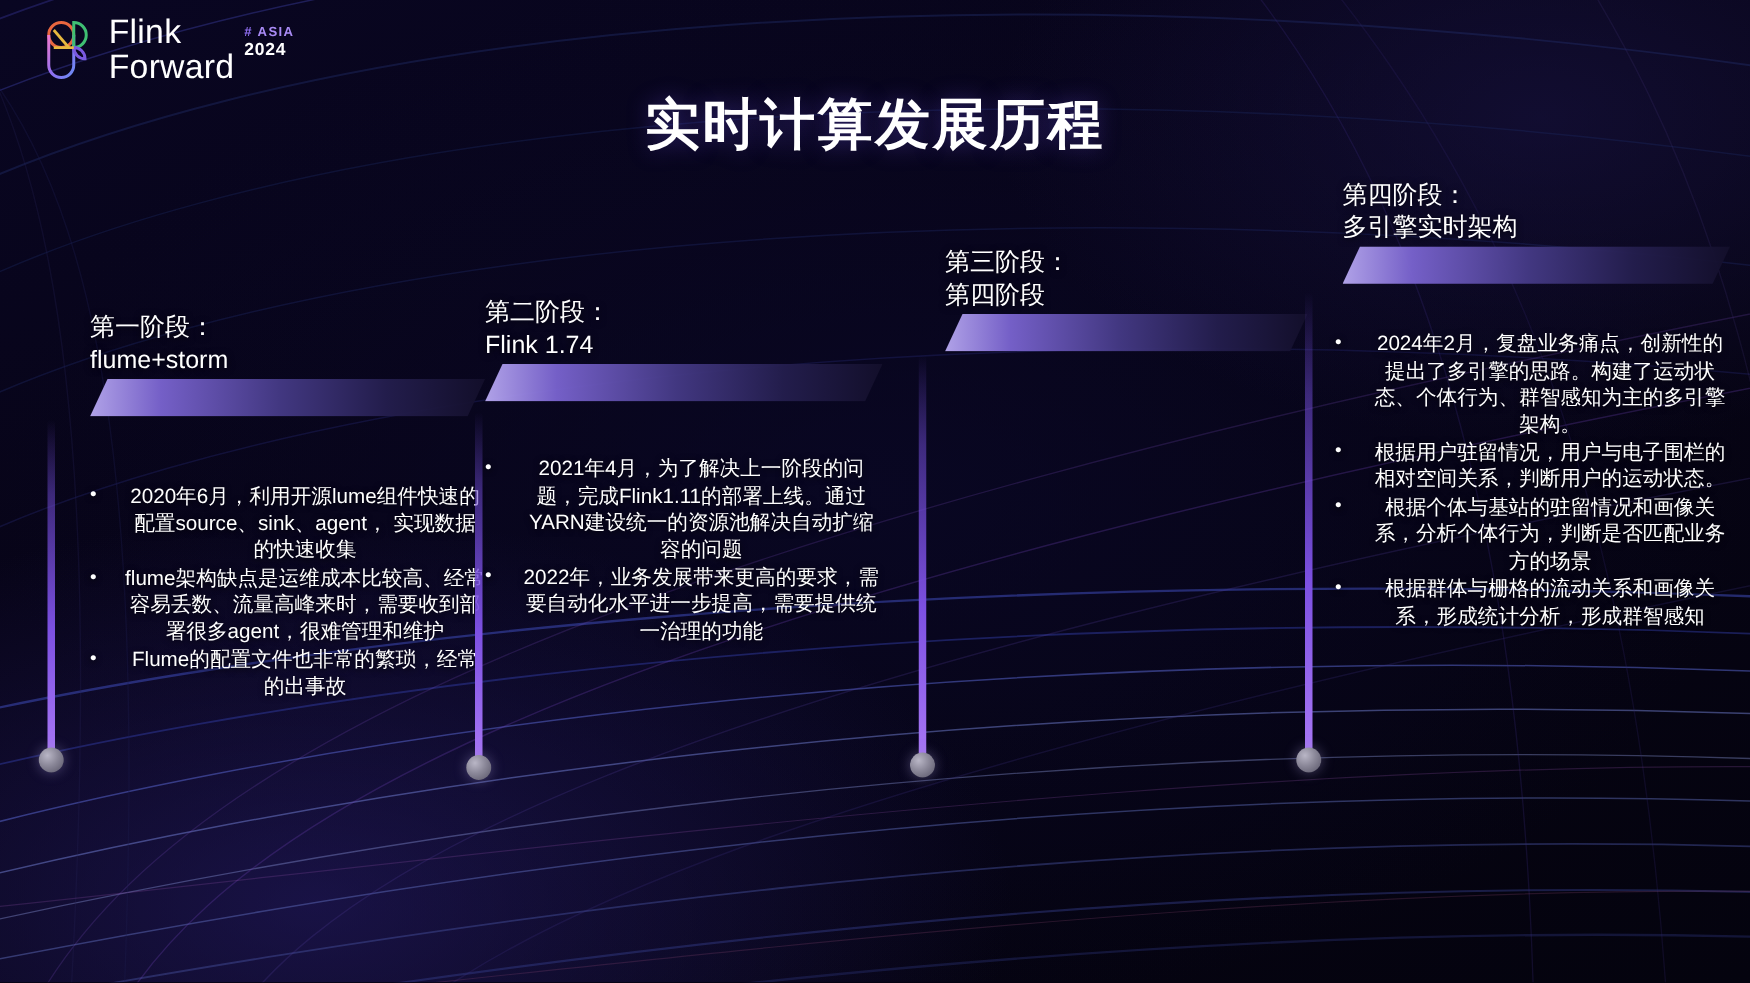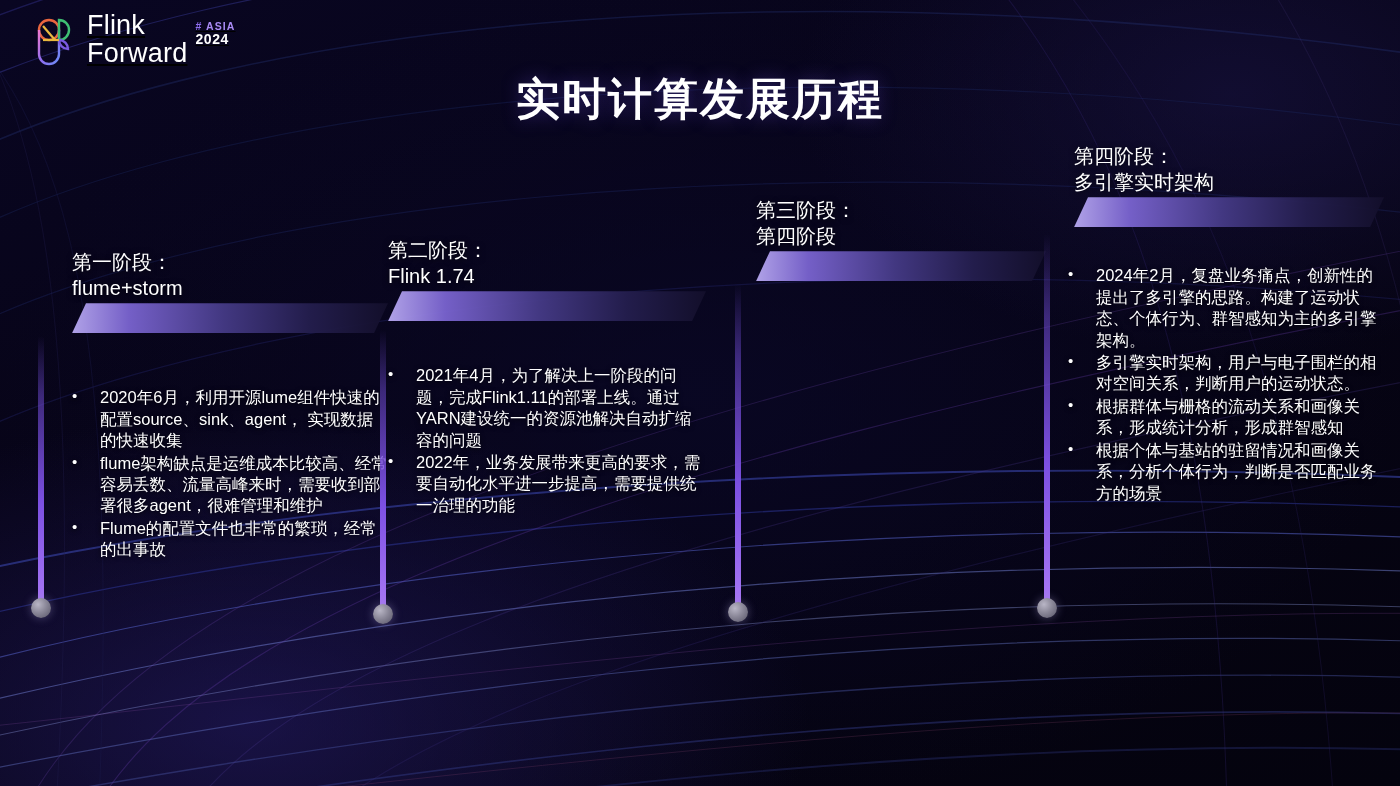--- a/index.html
+++ b/index.html
@@ -16,21 +16,21 @@
       radial-gradient(ellipse 700px 420px at 88% 12%, rgba(30,24,80,0.45), transparent 62%),
       radial-gradient(ellipse 1000px 600px at 50% 50%, rgba(10,8,40,0.7), transparent 70%),
       linear-gradient(160deg,#090622 0%,#070417 40%,#04030e 100%);
     overflow:hidden;
   }
   
   .streaks{ position:absolute; inset:-10% -5%; pointer-events:none; }
   .streaks svg{ width:100%; height:100%; display:block; }
 
   
-  .logo{ position:absolute; left:33px; top:12px; display:flex; align-items:center; gap:10px;text-decoration:underline; }
+  .logo{ position:absolute; left:33px; top:12px; display:flex; gap:10px; }
   .logo-mark{ width:44px; height:52px; }
   .logo-words{ display:flex; align-items:flex-start; }
   .logo-text{ color:#fff; font-size:27px; line-height:1.02; font-weight:400; letter-spacing:.2px; }
   .logo-text .l2{ display:block; }
   .badge{ margin-left:8px; margin-top:8px; text-align:left; }
   .badge .asia{ color:#a98bf5; font-size:10.5px; font-weight:700; letter-spacing:1.1px; }
   .badge .asia .hash{ color:#8f6ef0; }
   .badge .yr{ color:#fff; font-size:14px; font-weight:700; letter-spacing:.6px; line-height:1.05; }
 
   
@@ -46,21 +46,21 @@
   .col-head{ color:#fff; font-size:20px; line-height:1.28; font-weight:400; white-space:pre-line;
              text-shadow:0 1px 6px rgba(0,0,0,.8); }
   .band{
     height:30px; margin-top:2px;
     background:linear-gradient(90deg, #b9aaf2 0%, #7a64d0 18%, #453a86 48%, #241e4e 75%, #130f2b 100%);
     clip-path:polygon(14px 0, 100% 0, calc(100% - 14px) 100%, 0 100%);
     opacity:.95;
   }
   ul.bullets{ list-style:none; color:#ffffff; font-size:16.5px; line-height:1.30; }
   ul.bullets li{ position:relative; padding-left:34px; margin-bottom:1px;
-                 text-shadow:0 1px 5px rgba(0,0,0,.85); }
+                 text-shadow:0 1px 5px rgba(0,0,0,.85);text-align:center; }
   ul.bullets li::before{
     content:"\2022"; position:absolute; left:6px; top:-1px; color:#ffffff; font-size:15px;
   }
   
   .tline{ position:absolute; width:6px; border-radius:3px;
     background:linear-gradient(180deg, rgba(90,60,180,0) 0%, rgba(104,70,200,.55) 22%, #7c50e2 62%, #a978f5 100%);
   }
   .tdot{ position:absolute; width:20px; height:20px; border-radius:50%;
     background:radial-gradient(circle at 35% 32%, #b9b6c6 0%, #8a8798 45%, #565366 100%);
     box-shadow:0 0 10px rgba(150,140,200,.45); }
@@ -174,21 +174,21 @@
   </div>
   <div class="tline" style="left:735px; top:284px; height:326px;"></div>
   <div class="tdot" style="left:728px; top:602px;"></div>
 
   <div class="col" style="left:1074px; top:144px; width:310px;">
     <div class="col-head">第四阶段：
 多引擎实时架构</div>
     <div class="band"></div>
     <ul class="bullets" style="margin-top:38px; margin-left:-12px;">
       <li>2024年2月，复盘业务痛点，创新性的提出了多引擎的思路。构建了运动状态、个体行为、群智感知为主的多引擎架构。</li>
-      <li>多引擎实时架构，用户与电子围栏的相对空间关系，判断用户的运动状态。</li>
+      <li>根据用户驻留情况，用户与电子围栏的相对空间关系，判断用户的运动状态。</li>
+      <li>根据个体与基站的驻留情况和画像关系，分析个体行为，判断是否匹配业务方的场景</li>
       <li>根据群体与栅格的流动关系和画像关系，形成统计分析，形成群智感知</li>
-      <li>根据个体与基站的驻留情况和画像关系，分析个体行为，判断是否匹配业务方的场景</li>
     </ul>
   </div>
   <div class="tline" style="left:1044px; top:234px; height:372px;"></div>
   <div class="tdot" style="left:1037px; top:598px;"></div>
 
 </div>
 
 </body></html>

